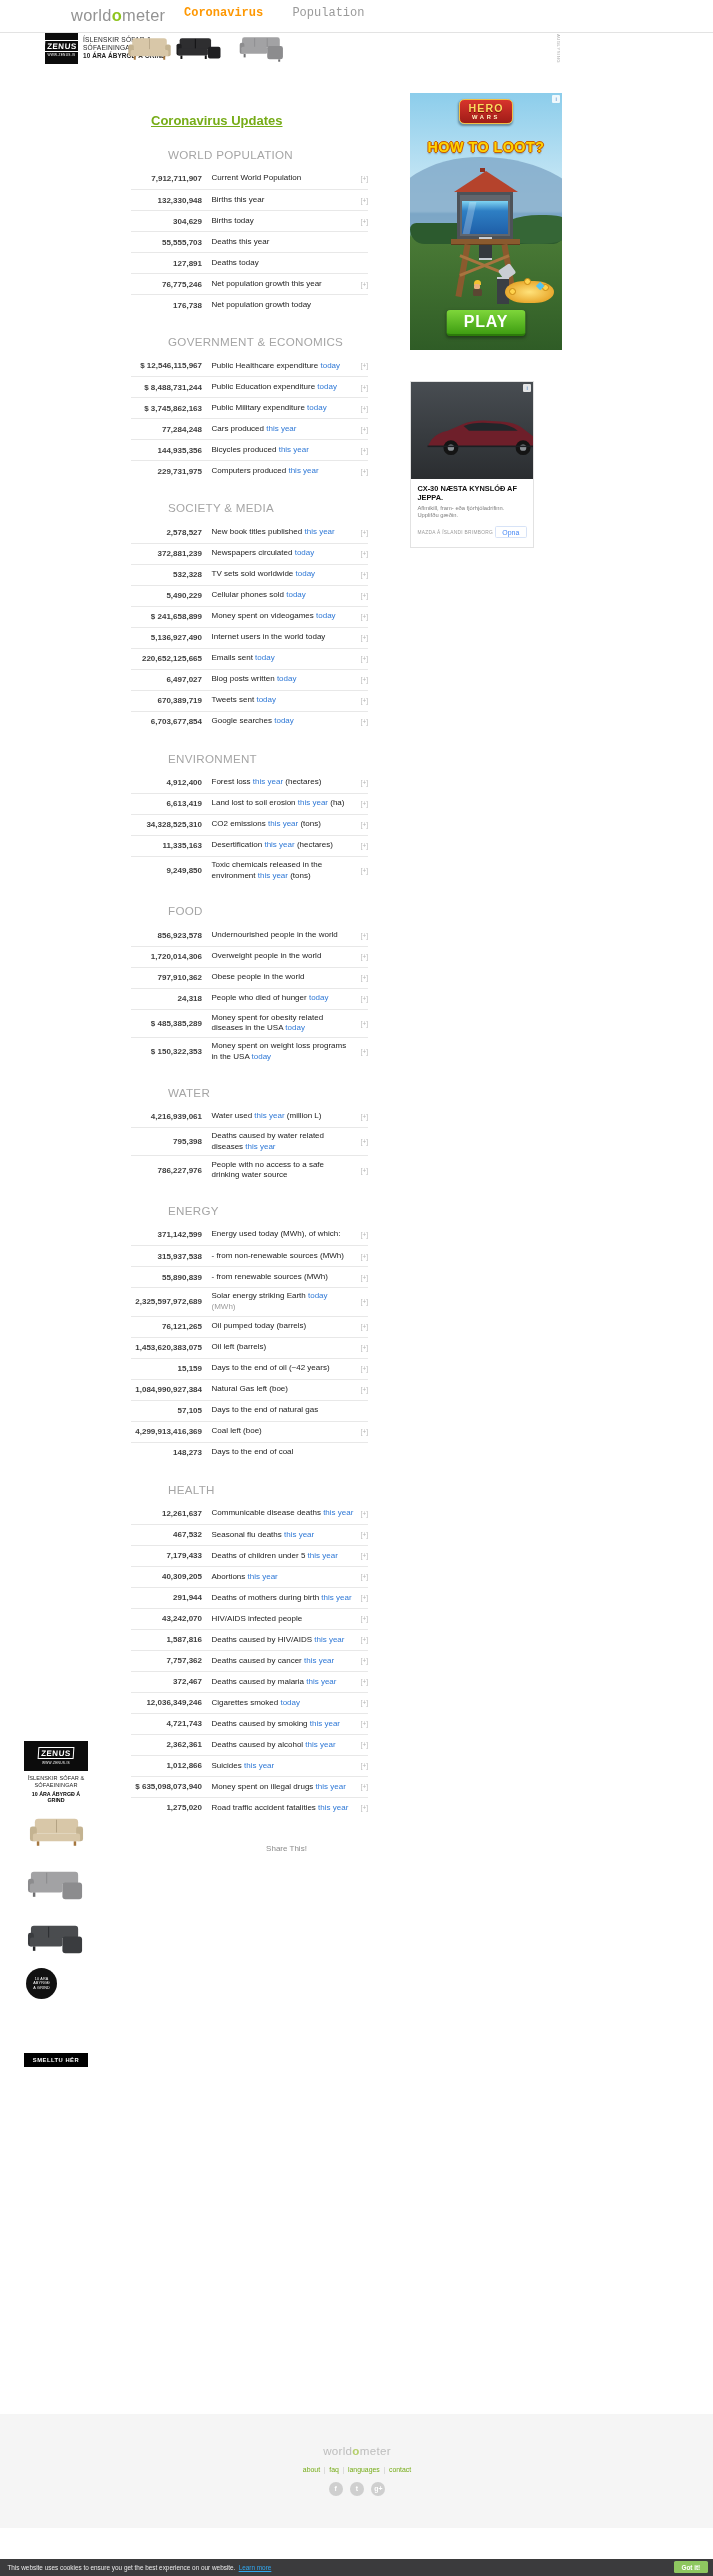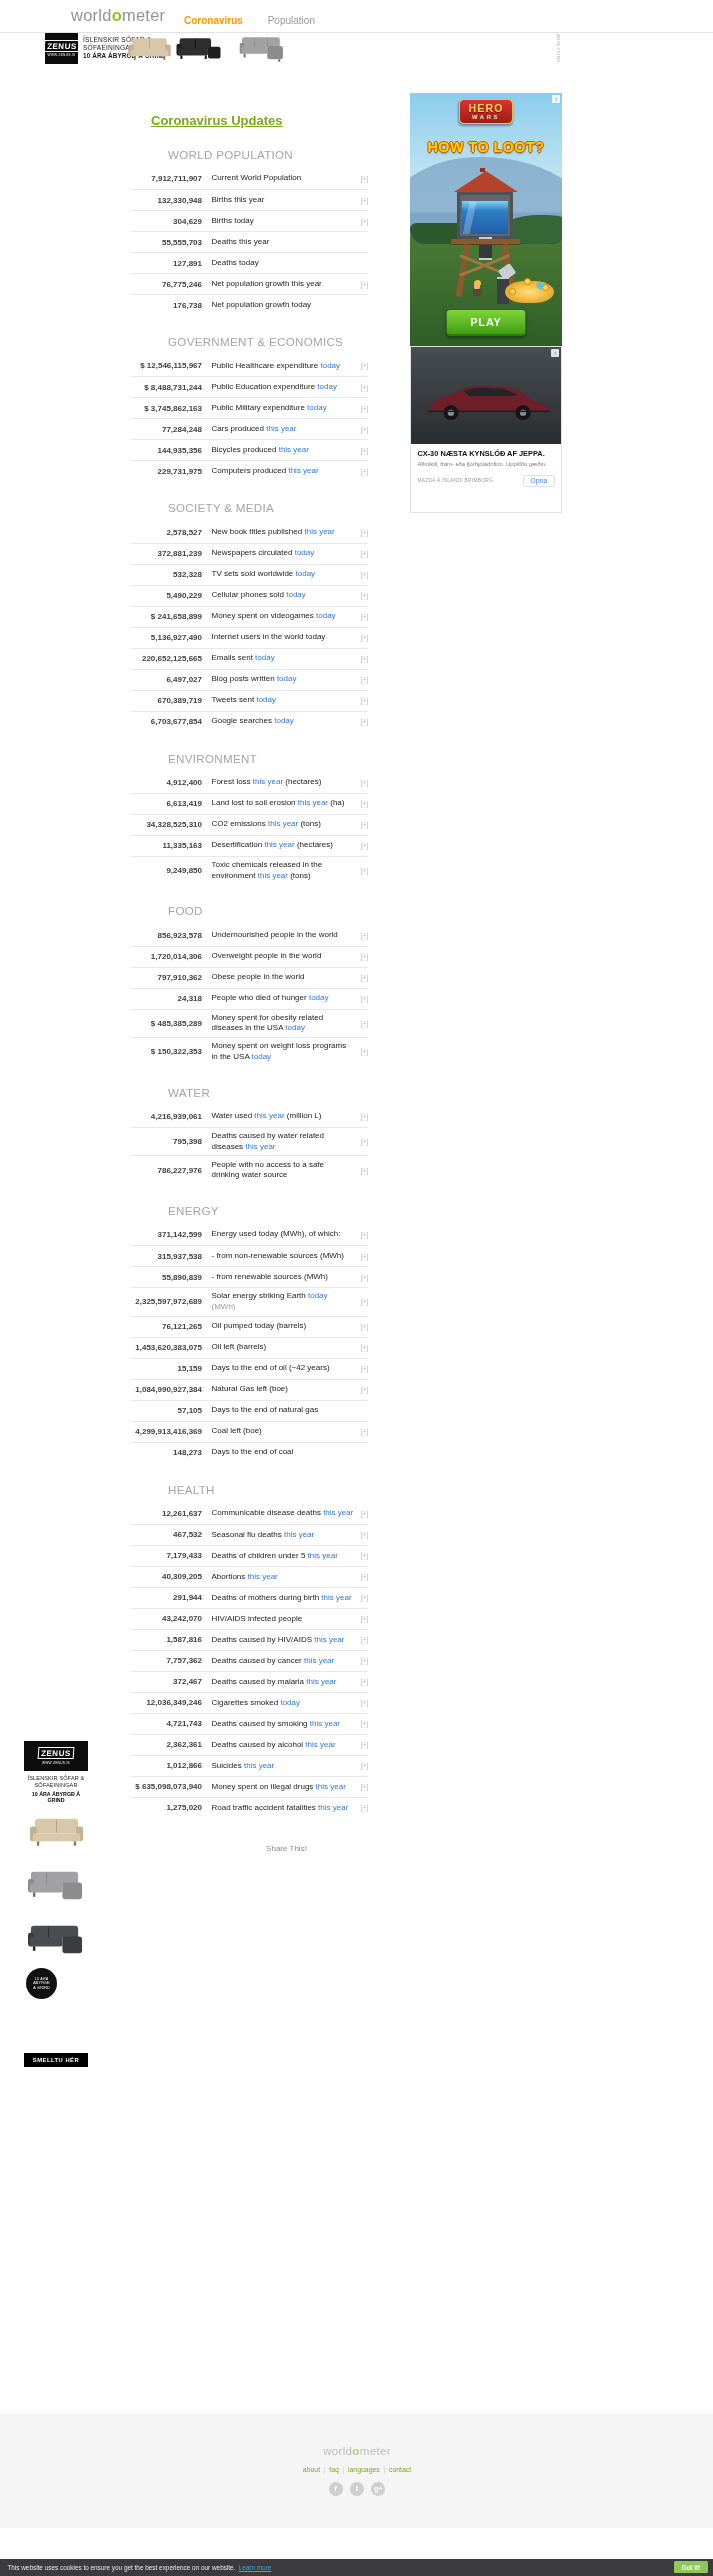--- a/index.html
+++ b/index.html
@@ -2,21 +2,21 @@
 <html style="font-size:8.5px"><head>
 <meta charset="utf-8">
 <style>
   html,body{margin:0;padding:0;background:#fff;font-family:"Liberation Sans",sans-serif;}
   .page{position:relative;width:714px;height:2576px;background:#fff;overflow:hidden;}
 
   
   .top-header{position:absolute;top:0;left:0;width:100%;height:32px;background:#fff;border-bottom:0.5px solid #e3e3e3;}
   .logo{position:absolute;left:71px;top:6.4px;font-size:16.4px;color:#939393;letter-spacing:0.3px;font-weight:400;cursor:pointer;}
   .logo .logo-o{color:#8ec41d;font-weight:700;}
-  .nav{position:absolute;left:184px;top:15px;font-size:10px;}
+  .nav{position:absolute;left:184px;top:6px;font-size:12px;font-family:Liberation Mono, monospace;}
   .nav-corona{color:#fe9803;font-weight:700;margin-right:22px;cursor:pointer;}
   .nav-pop{color:#9a9a9a;cursor:pointer;}
 
   
   .banner-wrap{position:absolute;top:33px;left:0;width:100%;height:31px;background:#fff;}
   .banner{position:absolute;left:21px;top:0;width:541px;height:31px;background:#fff;cursor:pointer;}
   .zb-logo{position:absolute;left:24px;top:0;width:33px;height:31px;background:#0c0c0c;color:#fff;display:flex;flex-direction:column;align-items:center;justify-content:center;}
   .zb-brand{font-size:8px;font-weight:700;letter-spacing:0.5px;border:0.5px solid #fff;padding:0.5px 2.1px;transform:skewX(-4deg);}
   .zb-url{font-size:3.2px;letter-spacing:0.3px;margin-top:1.6px;}
   .zb-text{position:absolute;left:62px;top:2.6px;line-height:8px;color:#1d1d1d;}
@@ -66,25 +66,25 @@
   .hw-pipe{position:absolute;left:27.5px;top:66px;width:13.8px;height:19px;background:#35393e;border-top:2.6px solid #c9ced4;border-bottom:2.6px solid #c9ced4;}
   .hw-pipe2{position:absolute;left:46px;top:106px;width:11.6px;height:25.4px;background:#3a3f44;border-top:2.1px solid #c9ced4;}
   .hw-elbow{position:absolute;left:49px;top:95px;width:13.8px;height:11.6px;background:#c9ced4;border-radius:2.1px;transform:rotate(-35deg);}
   .hw-gold{position:absolute;right:8.5px;bottom:47px;width:49px;height:22px;background:radial-gradient(#ffe27a,#e8a62a 75%);border-radius:50%/62%;}
   .hw-coin{position:absolute;width:7.4px;height:7.4px;border-radius:50%;background:#ffd34d;border:1.1px solid #c98a14;box-sizing:border-box;}
   .hw-gem{position:absolute;right:19px;bottom:61px;width:6.4px;height:6.4px;background:#53c3f0;transform:rotate(45deg);}
   .hw-char{position:absolute;left:62px;bottom:54px;width:10.6px;height:16px;}
   .hw-char .helm{position:absolute;left:1.6px;top:0;width:7.4px;height:4.8px;background:#f2c230;border-radius:3.7px 3.7px 0 0;}
   .hw-char .face{position:absolute;left:2.1px;top:4.2px;width:6.4px;height:4.8px;background:#e8b07f;border-radius:1.6px;}
   .hw-char .body{position:absolute;left:0.5px;top:8.5px;width:9.5px;height:7.4px;background:#5a4632;border-radius:1.6px;}
-  .hw-play{position:absolute;left:50%;bottom:13.8px;transform:translateX(-50%);width:79px;height:24px;background:linear-gradient(#7ed63a,#3f9e12);border-radius:3.7px;border-bottom:2.1px solid #2c7a0a;color:#fff;font-size:11px;font-weight:800;letter-spacing:0.8px;display:flex;align-items:center;justify-content:center;box-shadow:0 1.6px 3.2px rgba(0,0,0,.35);cursor:pointer;}
+  .hw-play{position:absolute;left:50%;bottom:13.8px;transform:translateX(-50%);width:79px;height:24px;background:linear-gradient(#7ed63a,#3f9e12);border-radius:3.7px;border-bottom:2.1px solid #2c7a0a;color:#fff;font-size:16px;font-weight:800;letter-spacing:0.8px;display:flex;align-items:center;justify-content:center;box-shadow:0 1.6px 3.2px rgba(0,0,0,.35);cursor:pointer;}
   .adinfo{position:absolute;right:1.6px;top:1.6px;width:8.5px;height:8.5px;background:rgba(255,255,255,.85);color:#3a78c2;font-size:5.8px;line-height:8.5px;text-align:center;border-radius:1.1px;cursor:pointer;}
 
   
-  .mazda-ad{position:absolute;left:410px;top:346px;width:152px;height:167px;background:#fff;border:0.5px solid #e2e2e2;box-sizing:border-box;cursor:pointer;}
+  .mazda-ad{position:absolute;left:410px;top:381px;width:124px;height:167px;background:#fff;border:0.5px solid #e2e2e2;box-sizing:border-box;cursor:pointer;}
   .mz-photo{position:relative;height:97px;background:linear-gradient(#484d52,#2a2d30);overflow:hidden;}
   .mz-photo svg{position:absolute;left:7.4px;top:27.5px;width:138px;height:53px;}
   .mz-body{padding:5.3px 6.4px 0;}
   .mz-title{font-size:7.4px;font-weight:700;color:#111;}
   .mz-desc{margin-top:2.6px;font-size:5.8px;color:#7d7d7d;line-height:7.4px;}
   .mz-foot{margin-top:6.4px;display:flex;align-items:center;}
   .mz-adv{font-size:4.8px;color:#9a9a9a;letter-spacing:0.3px;}
   .mz-cta{margin-left:auto;font-size:6.9px;color:#4285f4;border:0.5px solid #d7e3f7;border-radius:1.6px;padding:1.6px 6.4px;cursor:pointer;}
 
   

